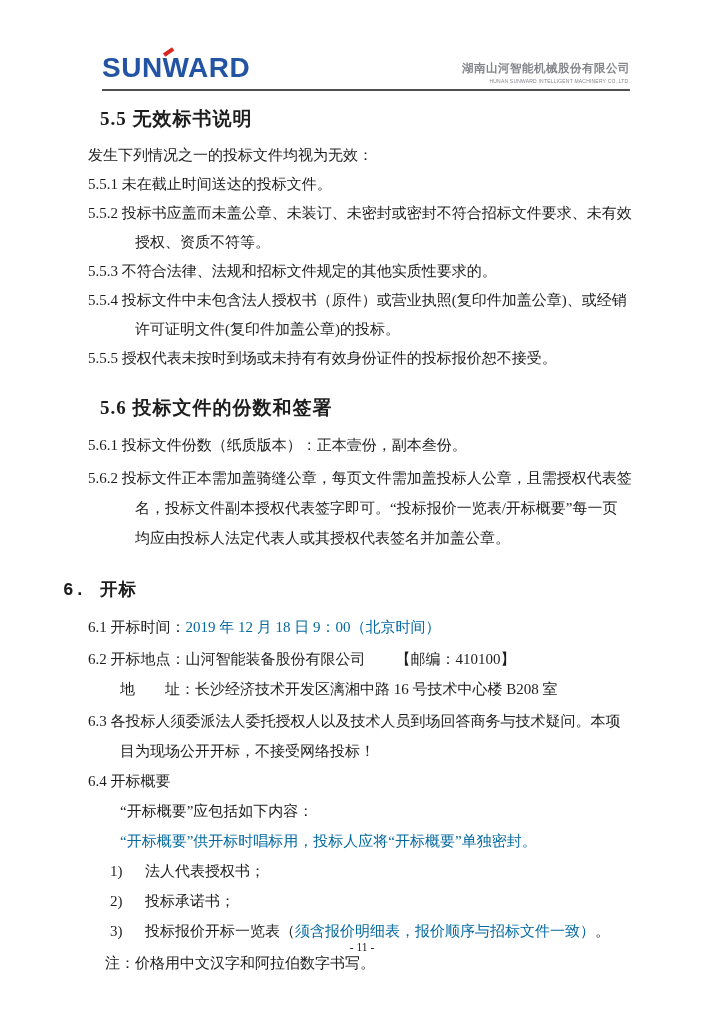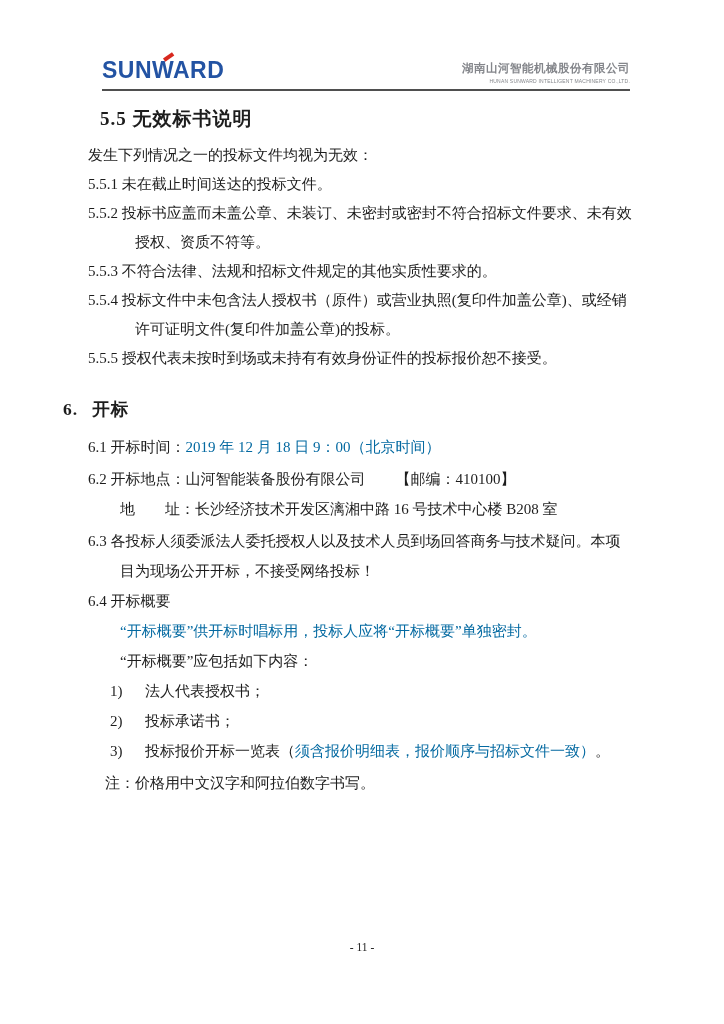--- a/index.html
+++ b/index.html
@@ -10,21 +10,21 @@
     color:#1d1d1d;
     position:relative;
   }
   .page { padding:44px 92px 0 88px; }
 
   
   .header { display:flex; justify-content:space-between; align-items:flex-end; margin:0 2px 0 14px; }
   .logo {
     position:relative;
     font-family:"Liberation Sans","DejaVu Sans",sans-serif;
-    font-weight:bold; font-size:23px; letter-spacing:0.5px;
+    font-weight:bold; font-size:28px; letter-spacing:0.5px;
     color:#2353a3;
   }
   .logo .accent {
     position:absolute; left:61px; top:-2px;
     width:11px; height:3.5px; background:#d8281e;
     transform:rotate(-35deg);
   }
   .company { text-align:right; color:#84868b; font-family:"Liberation Sans","DejaVu Sans",sans-serif;margin-top:17px; }
   .company .cn { font-size:11.5px; font-weight:bold; letter-spacing:0.5px; }
   .company .en { font-size:5px; letter-spacing:0.2px; margin-top:2px; }
@@ -32,21 +32,21 @@
 
   
   .h-sub { font-size:19px; font-weight:bold; letter-spacing:1px; margin:15px 0 0 12px; }
   .p { font-size:15px; line-height:29px; }
   .hang47 { padding-left:47px; text-indent:-47px; }
   .hang32 { padding-left:32px; text-indent:-32px; }
   .intro { margin-top:9px; }
   .s56 .p { line-height:30px; }
   .s56-i1 { margin-top:9px; }
 
-  .h-main { font-size:17.5px; font-weight:bold; letter-spacing:1px; margin:24px 0 0 -25px; }
+  .h-main { font-size:17.5px; font-weight:bold; letter-spacing:1px; margin:24px 0 0 -25px;font-family:Liberation Mono, monospace; }
   .h-main .num { margin-right:14px; }
   .s6 .p { line-height:30px; }
   .i61 { margin-top:11px; }
   .i62 { margin-top:2px; }
   .addr { margin-left:32px; }
   .i63 { margin-top:2px; }
   .sub-indent { margin-left:32px; }
   .list-item { margin-left:22px; }
   .list-item .lnum { display:inline-block; width:35px; }
   .note { margin-left:17px; margin-top:2px; }
@@ -79,34 +79,39 @@
   <div class="s55">
     <div class="h-sub">5.5 无效标书说明</div>
     <p class="p intro">发生下列情况之一的投标文件均视为无效：</p>
     <p class="p hang47"><span>5.5.1</span>&nbsp;<span>未在截止时间送达的投标文件。</span></p>
     <p class="p hang47"><span>5.5.2</span>&nbsp;<span>投标书应盖而未盖公章、未装订、未密封或密封不符合招标文件要求、未有效授权、资质不符等。</span></p>
     <p class="p hang47"><span>5.5.3</span>&nbsp;<span>不符合法律、法规和招标文件规定的其他实质性要求的。</span></p>
     <p class="p hang47"><span>5.5.4</span>&nbsp;<span>投标文件中未包含法人授权书（原件）或营业执照(复印件加盖公章)、或经销许可证明文件(复印件加盖公章)的投标。</span></p>
     <p class="p hang47"><span>5.5.5</span>&nbsp;<span>授权代表未按时到场或未持有有效身份证件的投标报价恕不接受。</span></p>
   </div>
 
+  <div class="s56">
+    <div class="h-sub" style="margin-top:22px;">5.6 投标文件的份数和签署</div>
+    <p class="p hang47 s56-i1"><span>5.6.1</span>&nbsp;<span>投标文件份数（纸质版本）：正本壹份，副本叁份。</span></p>
+    <p class="p hang47" style="margin-top:3px;"><span>5.6.2</span>&nbsp;<span>投标文件正本需加盖骑缝公章，每页文件需加盖投标人公章，且需授权代表签名，投标文件副本授权代表签字即可。“投标报价一览表/开标概要”每一页均应由投标人法定代表人或其授权代表签名并加盖公章。</span></p>
+  </div>
 
   <div class="s6">
     <div class="h-main"><span class="num">6.</span><span>开标</span></div>
 
     <p class="p i61"><span>6.1 开标时间：</span><span class="red">2019 年 12 月 18 日 9：00（北京时间）</span></p>
 
     <p class="p i62">6.2 开标地点：山河智能装备股份有限公司　　【邮编：410100】</p>
     <p class="p addr">地　　址：长沙经济技术开发区漓湘中路 16 号技术中心楼 B208 室</p>
 
     <p class="p hang32 i63">6.3 各投标人须委派法人委托授权人以及技术人员到场回答商务与技术疑问。本项目为现场公开开标，不接受网络投标！</p>
 
     <p class="p">6.4 开标概要</p>
+    <p class="p sub-indent">“开标概要”应包括如下内容：</p>
     <p class="p red sub-indent">“开标概要”供开标时唱标用，投标人应将“开标概要”单独密封。</p>
-    <p class="p sub-indent">“开标概要”应包括如下内容：</p>
 
     <p class="p list-item"><span class="lnum">1)</span><span>法人代表授权书；</span></p>
     <p class="p list-item"><span class="lnum">2)</span><span>投标承诺书；</span></p>
     <p class="p list-item"><span class="lnum">3)</span><span>投标报价开标一览表（</span><span class="red">须含报价明细表，报价顺序与招标文件一致）</span><span>。</span></p>
 
     <p class="p note">注：价格用中文汉字和阿拉伯数字书写。</p>
   </div>
 
 </div>
 

